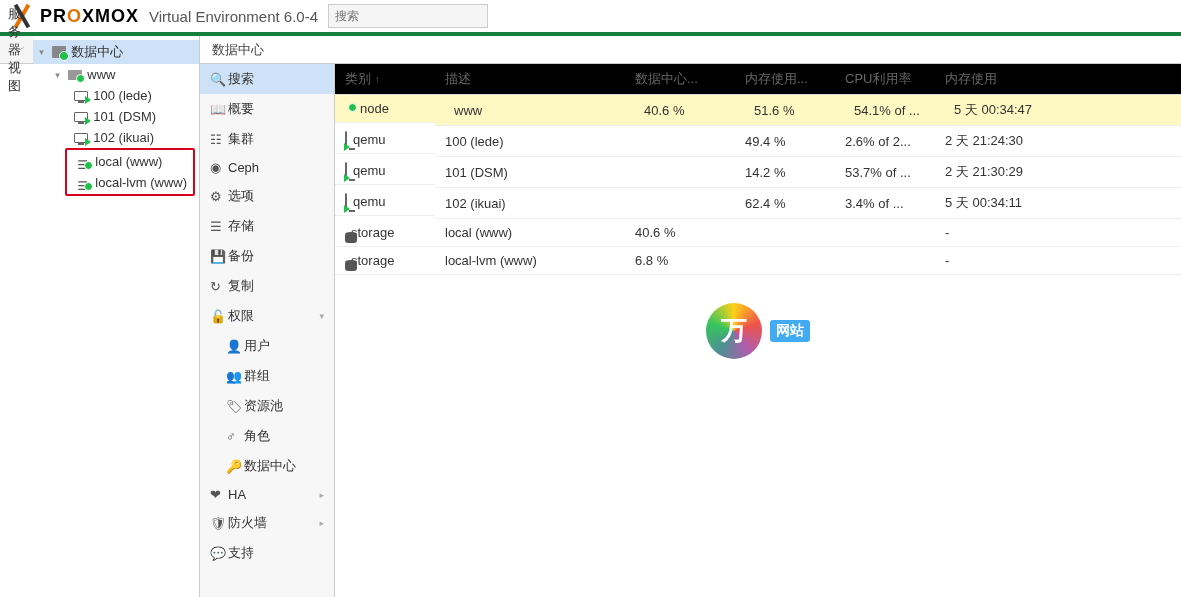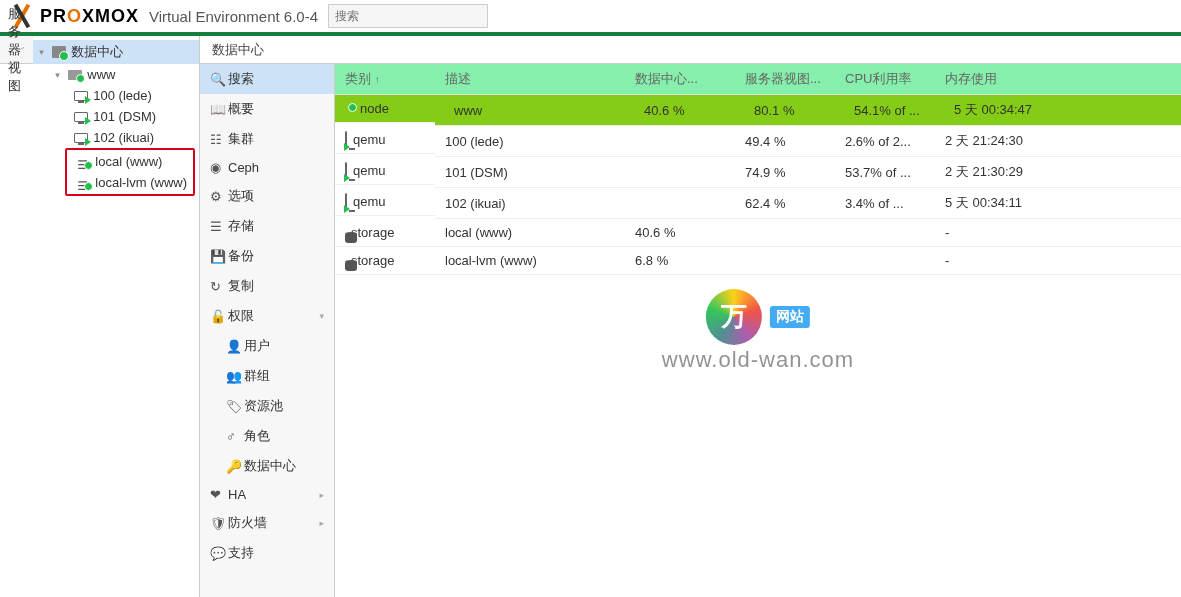--- a/index.html
+++ b/index.html
@@ -40,24 +40,24 @@
 .menu-item.selected { background: #cde2f7; }
 .menu-item .mic { width: 18px; color: #555; font-size: 13px; }
 .menu-item .lbl { flex: 1; }
 .menu-item .exp { color: #aaa; font-size: 9px; }
 .submenu .menu-item { padding-left: 26px; }
 
 
 .table-wrap { flex: 1; padding: 0; position: relative; }
 table { width: 100%; border-collapse: collapse; table-layout: fixed; }
 th, td { text-align: left; padding: 6px 10px; font-size: 13px; border-bottom: 1px solid #eee; overflow: hidden; text-overflow: ellipsis; white-space: nowrap; }
-th { background: #86efac; color: #666; font-weight: normal; border-bottom: 1px solid #ddd; }
+th { background: #000000; color: #666; font-weight: normal; border-bottom: 1px solid #ddd; }
 td.type-cell { display: flex; align-items: center; gap: 6px; }
 .sort-arrow { font-size: 10px; color: #666; }
-tr.sel td { background: #84cc16; padding-left: 19px; }
+tr.sel td { background: #fef9c3; padding-left: 19px; }
 col.c1 { width: 100px; }
 col.c2 { width: 190px; }
 col.c3 { width: 110px; }
 col.c4 { width: 100px; }
 col.c5 { width: 100px; }
 col.c6 { width: 150px; }
 col.c7 { width: auto; }
 
 
 .ic-server { width:14px; height:12px; background:#888; position:relative; border-radius:1px; }
@@ -247,35 +247,35 @@
               <col class="c4">
               <col class="c5">
               <col class="c6">
               <col class="c7">
             </colgroup>
           <thead>
             <tr>
               <th><span>类别</span> <span class="sort-arrow">↑</span></th>
               <th>描述</th>
               <th>数据中心...</th>
-              <th>服务器视图...</th>
+              <th>内存使用...</th>
               <th>CPU利用率</th>
               <th>内存使用</th>
               <th></th>
             </tr>
           </thead>
           <tbody id="tbody">
               <tr class="sel">
                 <td class="type-cell">
                   <span class="ic"><span class="ic-node"></span></span>
                   <span>node</span>
                 </td>
                 <td>www</td>
                 <td>40.6 %</td>
-                <td>80.1 %</td>
+                <td>51.6 %</td>
                 <td>54.1% of ...</td>
                 <td>5 天 00:34:47</td>
                 <td></td>
               </tr>
               <tr>
                 <td class="type-cell">
                   <span class="ic"><span class="ic-vm"></span></span>
                   <span>qemu</span>
                 </td>
                 <td>100 (lede)</td>
@@ -285,21 +285,21 @@
                 <td>2 天 21:24:30</td>
                 <td></td>
               </tr>
               <tr>
                 <td class="type-cell">
                   <span class="ic"><span class="ic-vm"></span></span>
                   <span>qemu</span>
                 </td>
                 <td>101 (DSM)</td>
                 <td></td>
-                <td>74.9 %</td>
+                <td>14.2 %</td>
                 <td>53.7% of ...</td>
                 <td>2 天 21:30:29</td>
                 <td></td>
               </tr>
               <tr>
                 <td class="type-cell">
                   <span class="ic"><span class="ic-vm"></span></span>
                   <span>qemu</span>
                 </td>
                 <td>102 (ikuai)</td>
@@ -334,18 +334,17 @@
                 <td></td>
               </tr>
             </tbody>
         </table>
 
         <div class="watermark">
           <div class="wm-top">
             <span class="wm-circle">万</span>
             <span class="wm-badge">网站</span>
           </div>
-          <div class="wm-url">www.old-wan.com</div>
         </div>
       </div>
     </div>
   </div>
 </div>
 
 </body></html>

